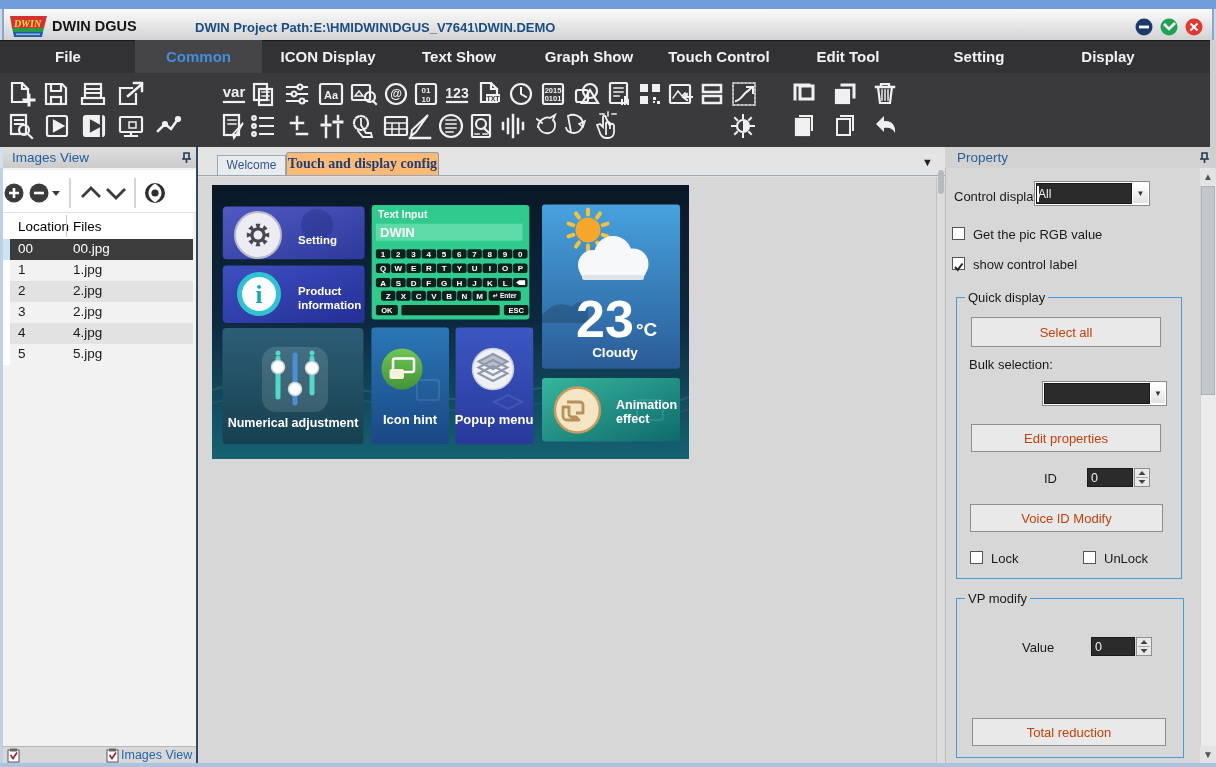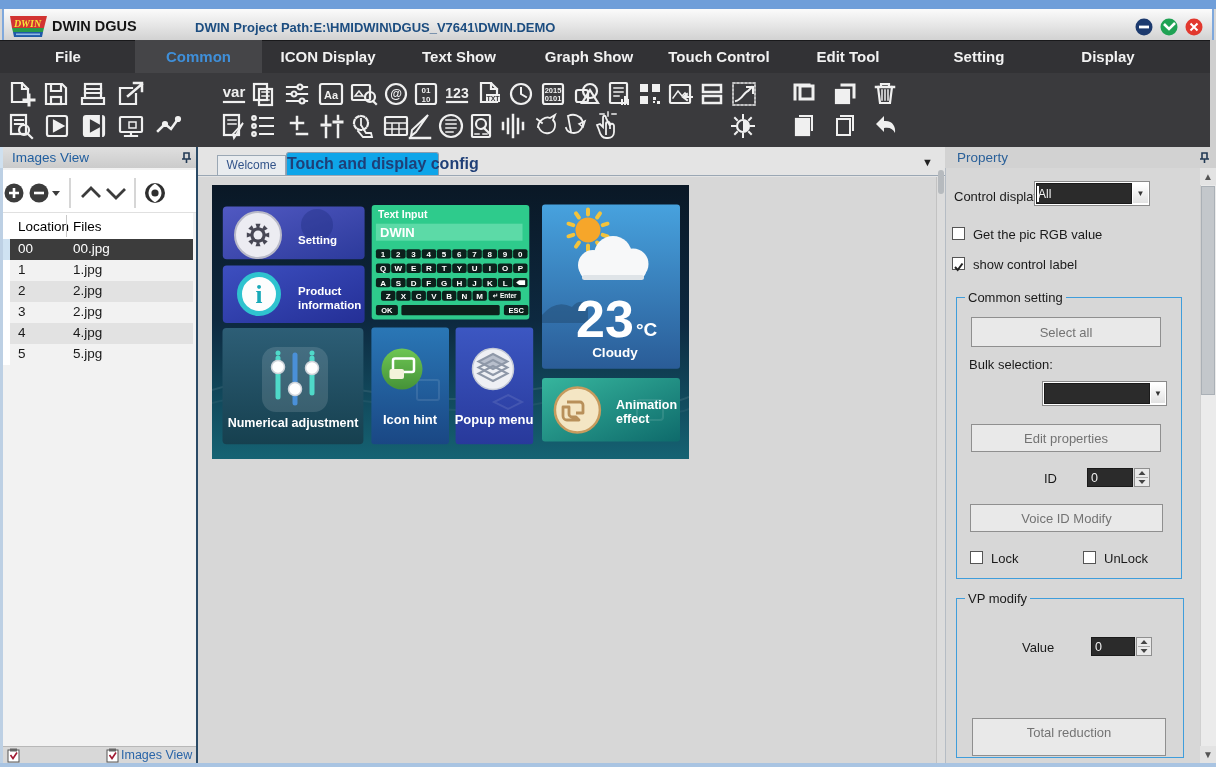--- a/index.html
+++ b/index.html
@@ -28,33 +28,33 @@
 .trow{position:absolute;left:7px;width:183px;height:21px;}
 .trow .c1{position:absolute;left:8px;top:2px;}
 .trow .c2{position:absolute;left:63px;top:2px;}
 #lp-bottom{left:3px;top:746px;width:193px;height:17px;background:#d8d8d8;border-top:1px solid #b8b8b8;}
 #lp-bottom span{position:absolute;left:118px;top:1px;font-size:12.5px;color:#2a65a8;}
 
 #tabstrip{left:198px;top:147px;width:747px;height:30px;background:#e4e4e4;}
 #canvas{left:198px;top:177px;width:747px;height:586px;background:#d7d7d7;}
 .tab{position:absolute;box-sizing:border-box;}
 #tab1{left:217px;top:155px;width:69px;height:20px;background:#e9ecef;border:1px solid #9aa7b4;border-bottom:none;font-size:12px;color:#33548a;text-align:center;line-height:19px;}
-#tab2{left:286px;top:152px;width:153px;white-space:nowrap;height:23px;background:#0ea5e9;border:1px solid #8a9cae;border-bottom:none;border-radius:3px 3px 0 0;font-size:16px;font-weight:bold;color:#1f3f77;text-align:center;line-height:22px;}
+#tab2{left:286px;top:152px;width:153px;white-space:nowrap;height:23px;background:#fdba74;border:1px solid #8a9cae;border-bottom:none;border-radius:3px 3px 0 0;font-size:14px;font-weight:bold;color:#1f3f77;text-align:center;line-height:22px;font-family:Liberation Serif, serif;}
 #tabline{left:198px;top:175px;width:747px;height:1px;background:#9aa7b4;}
 #tabarrow{left:922px;top:156px;font-size:11px;color:#222;}
 
 #cvedge{left:936px;top:177px;width:9px;height:586px;background:#dcdcdc;border-left:1px solid #c2c2c2;box-sizing:border-box;}
 #cvthumb{left:938px;top:170px;width:6px;height:24px;background:#b6babe;border-radius:3px;}
 
 #rightpanel{left:945px;top:147px;width:265px;height:616px;background:#d7d7d7;border-left:1px solid #b5bcc4;box-sizing:border-box;}
 #rp-header{left:945px;top:147px;width:265px;height:21px;background:#d2d2d2;}
 #rp-header span{position:absolute;left:12px;top:3px;font-size:13.5px;color:#2a6099;}
 .rp-label{position:absolute;font-size:13px;color:#1a1a1a;}
 .darkbox{position:absolute;background:#2b2b2b;border:1px solid #1a1a1a;box-sizing:border-box;}
-.btn{position:absolute;background:#e9e9e9;border:1px solid #8f8f8f;box-sizing:border-box;text-align:center;font-size:13px;color:#737373;}
+.btn{position:absolute;background:#e9e9e9;border:1px solid #8f8f8f;box-sizing:border-box;text-align:center;font-size:13px;color:#c2410c;}
 .cb{position:absolute;width:13px;height:13px;background:#fff;border:1px solid #555;box-sizing:border-box;}
 .grp{position:absolute;border:1px solid #3f9ddb;box-sizing:border-box;}
 .grplabel{position:absolute;font-size:13px;color:#1a1a1a;background:#d7d7d7;padding:0 3px;}
 
 #sb{left:1200px;top:168px;width:16px;height:595px;background:#ebebeb;border-left:1px solid #d0d0d0;box-sizing:border-box;}
 .sbbtn{position:absolute;left:1200px;width:16px;height:17px;background:#e3e3e3;color:#555;font-size:10px;text-align:center;line-height:17px;}
 #sbthumb{left:1201px;top:186px;width:14px;height:209px;background:#c3c7cb;border:1px solid #aab0b6;box-sizing:border-box;}
 
 #botedge{left:0;top:763px;width:1216px;height:4px;background:#a9c4e2;}
 </style>
@@ -585,21 +585,21 @@
       <span style="position:absolute;left:0px;top:2px;width:2px;height:16px;background:#fff;"></span>
     </div>
 <div style="position:absolute;left:1133px;top:184px;width:15px;height:19px;background:linear-gradient(#fff,#e2e2e2);font-size:8px;color:#333;text-align:center;line-height:19px;">▼</div>
 <div class="cb" style="left:952px;top:227px;"></div>
 <div class="rp-label" style="left:973px;top:227px;">Get the pic RGB value</div>
 <div class="cb" style="left:952px;top:257px;"><svg width="11" height="11">
         <path d="M2,6 l2.7,3 l4.8,-6.5" stroke="#222" stroke-width="2" fill="none"></path>
       </svg></div>
 <div class="rp-label" style="left:973px;top:257px;">show control label</div>
 <div class="grp" style="left:956px;top:297px;width:226px;height:282px;"></div>
-<div class="grplabel" style="left:965px;top:290px;">Common setting</div>
+<div class="grplabel" style="left:965px;top:290px;">Quick display</div>
 <div class="btn" style="left:971px;top:317px;width:190px;height:30px;line-height:29px;">Select all</div>
 <div class="rp-label" style="left:969px;top:357px;">Bulk selection:</div>
 <div style="position:absolute;left:1042px;top:381px;width:125px;height:25px;background:#fff;border:1px solid #8a8a8a;box-sizing:border-box;"></div>
 <div class="darkbox" style="left:1044px;top:383px;width:106px;height:21px;"></div>
 <div style="position:absolute;left:1151px;top:384px;width:14px;height:19px;background:linear-gradient(#fff,#e2e2e2);font-size:8px;color:#333;text-align:center;line-height:19px;">▼</div>
 <div class="btn" style="left:971px;top:424px;width:190px;height:28px;line-height:27px;">Edit properties</div>
 <div class="rp-label" style="left:1044px;top:471px;">ID</div>
 <div class="darkbox" style="left:1087px;top:468px;width:46px;height:19px;">
       <span style="position:absolute;left:3px;top:2px;font-size:12.5px;color:#eee;">0</span>
     </div>
@@ -620,21 +620,21 @@
 <div class="darkbox" style="left:1091px;top:637px;width:44px;height:19px;">
       <span style="position:absolute;left:3px;top:2px;font-size:12.5px;color:#eee;">0</span>
     </div>
 <div style="position:absolute;left:1136px;top:637px;width:16px;height:19px;background:#e9e9e9;border:1px solid #8f8f8f;box-sizing:border-box;">
 <svg width="14" height="17">
         <path d="M7,2 l3.5,4 h-7 z" fill="#444"></path>
         <path d="M7,15 l3.5,-4 h-7 z" fill="#444"></path>
         <line x1="1" y1="8.5" x2="13" y2="8.5" stroke="#aaa"></line>
       </svg></div>
 <div class="btn" style="left:972px;top:680px;width:194px;height:28px;line-height:27px;margin-top:38px;">Total increase</div>
-<div class="btn" style="left:972px;top:718px;width:194px;height:38px;line-height:27px;">Total reduction</div>
+<div class="btn" style="left:972px;top:718px;width:194px;height:28px;line-height:27px;">Total reduction</div>
 <div class="abs" id="sb"></div>
 <div class="sbbtn" style="top:168px;">▲</div>
 <div class="sbbtn" style="top:746px;">▼</div>
 <div class="abs" id="sbthumb"></div>
 <svg class="abs" style="left:180px;top:151px" width="14" height="14" xmlns="http://www.w3.org/2000/svg">
       <g stroke="#223a55" stroke-width="1.6" fill="none">
         <path d="M4,2 h5 v6 h-5 z M2,8 h9 M6.5,8 v4"></path>
       </g>
     </svg>
 <svg class="abs" style="left:1198px;top:151px" width="14" height="14" xmlns="http://www.w3.org/2000/svg">

